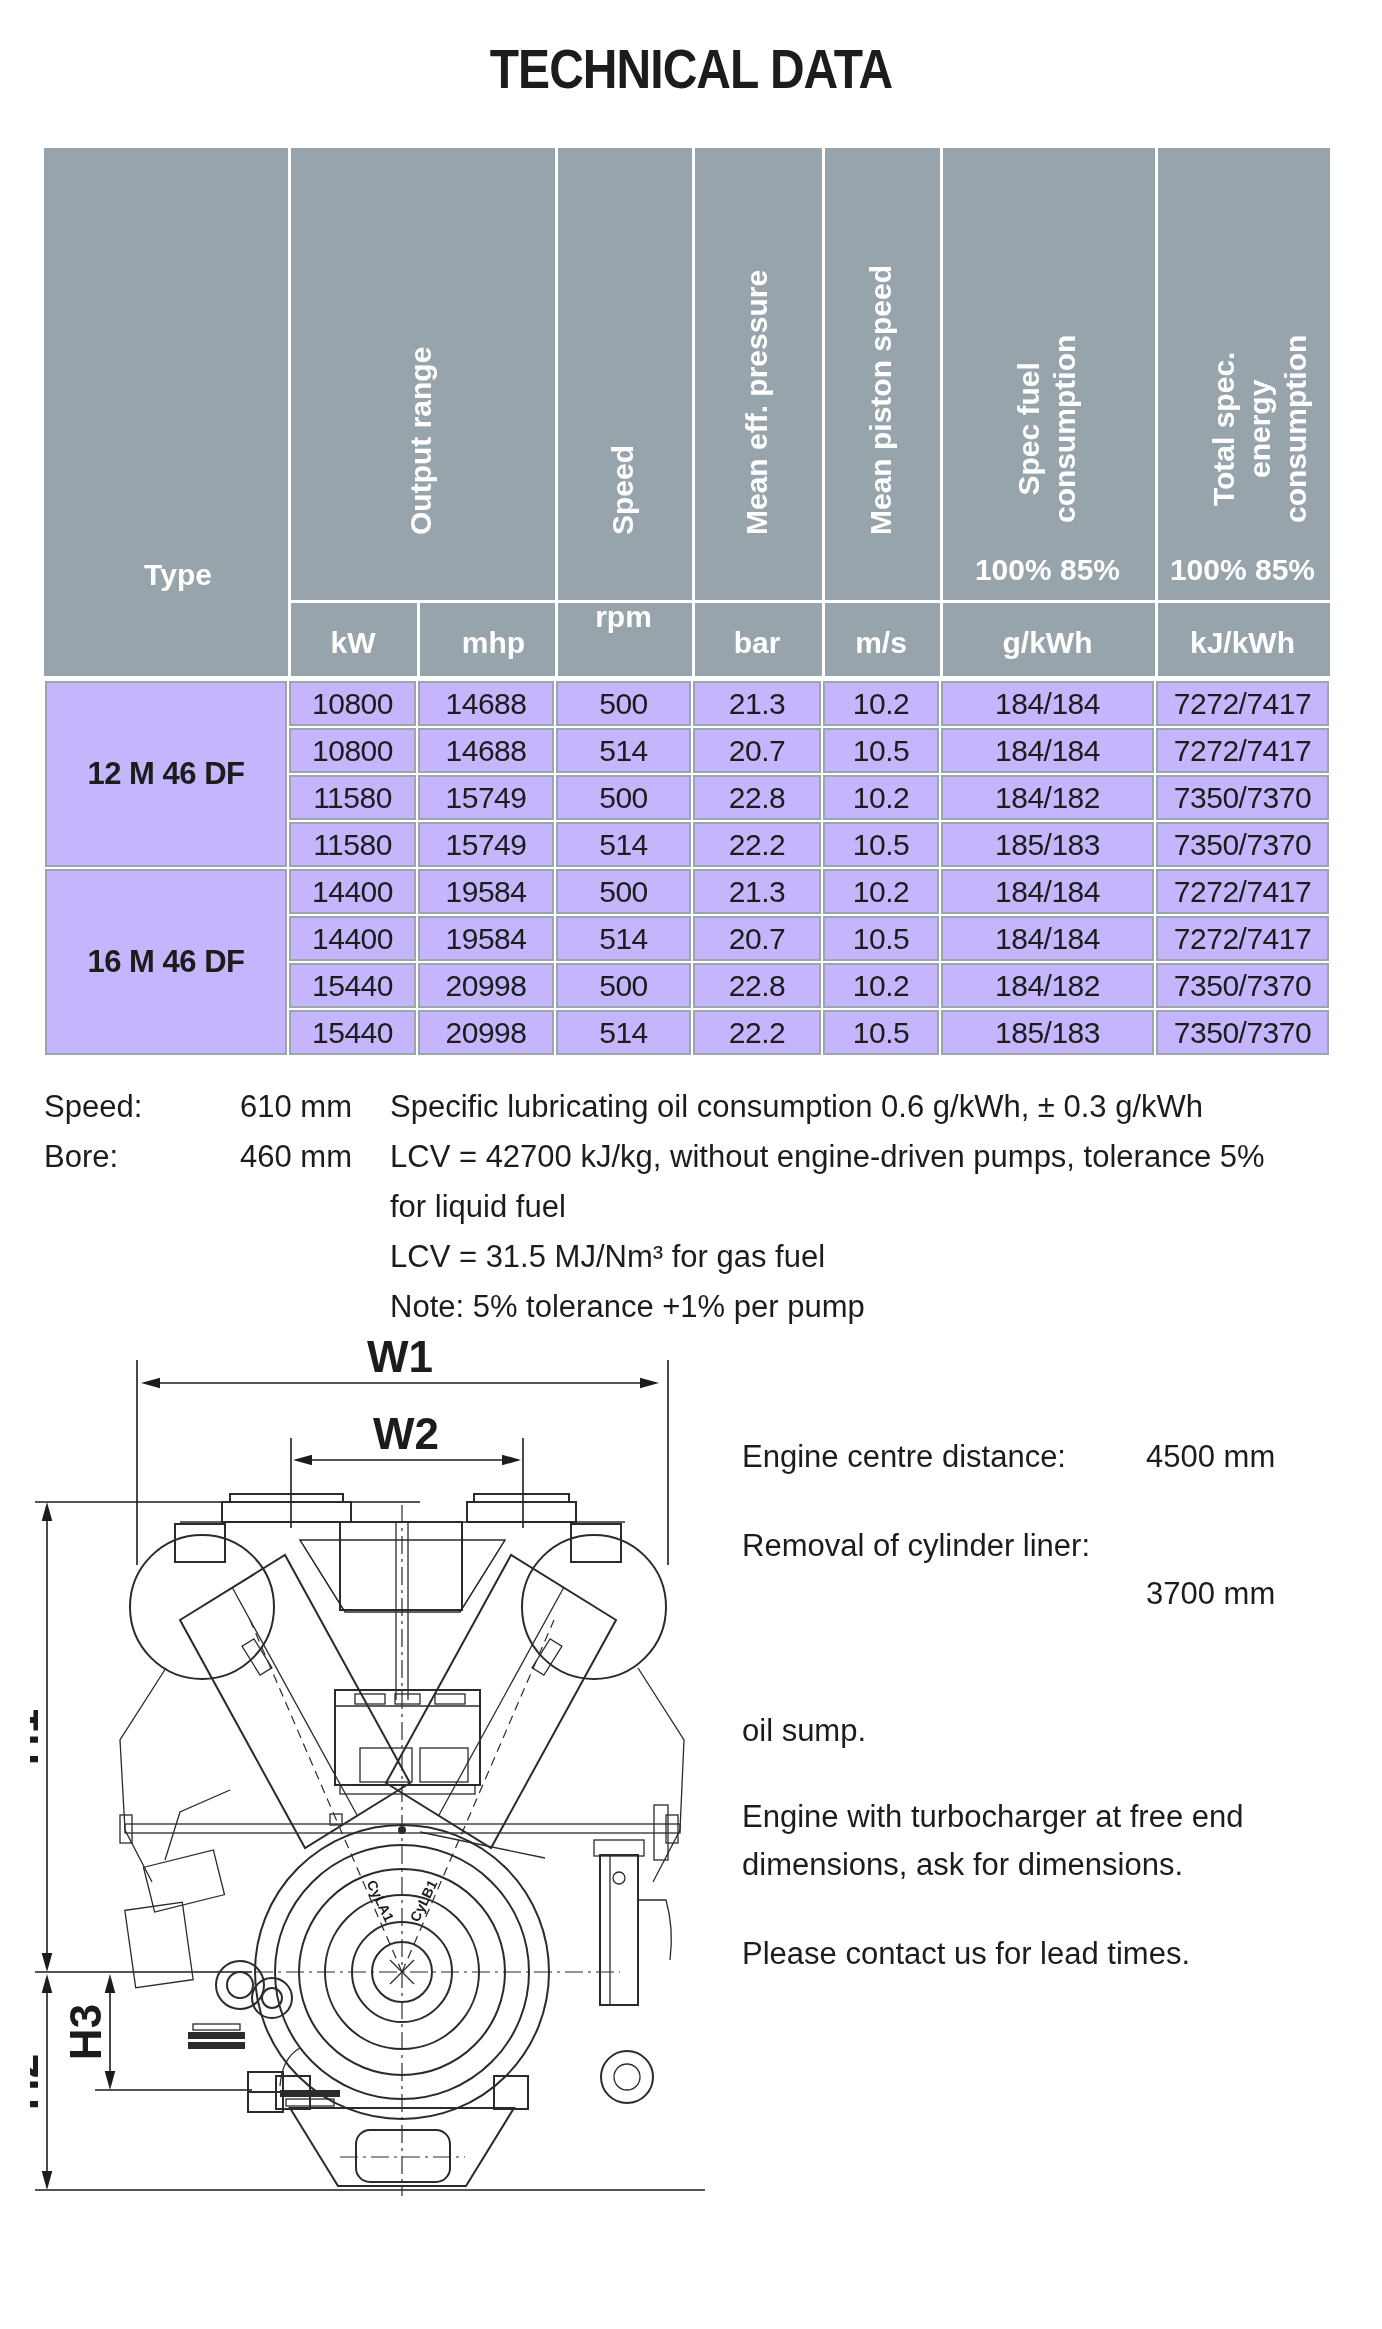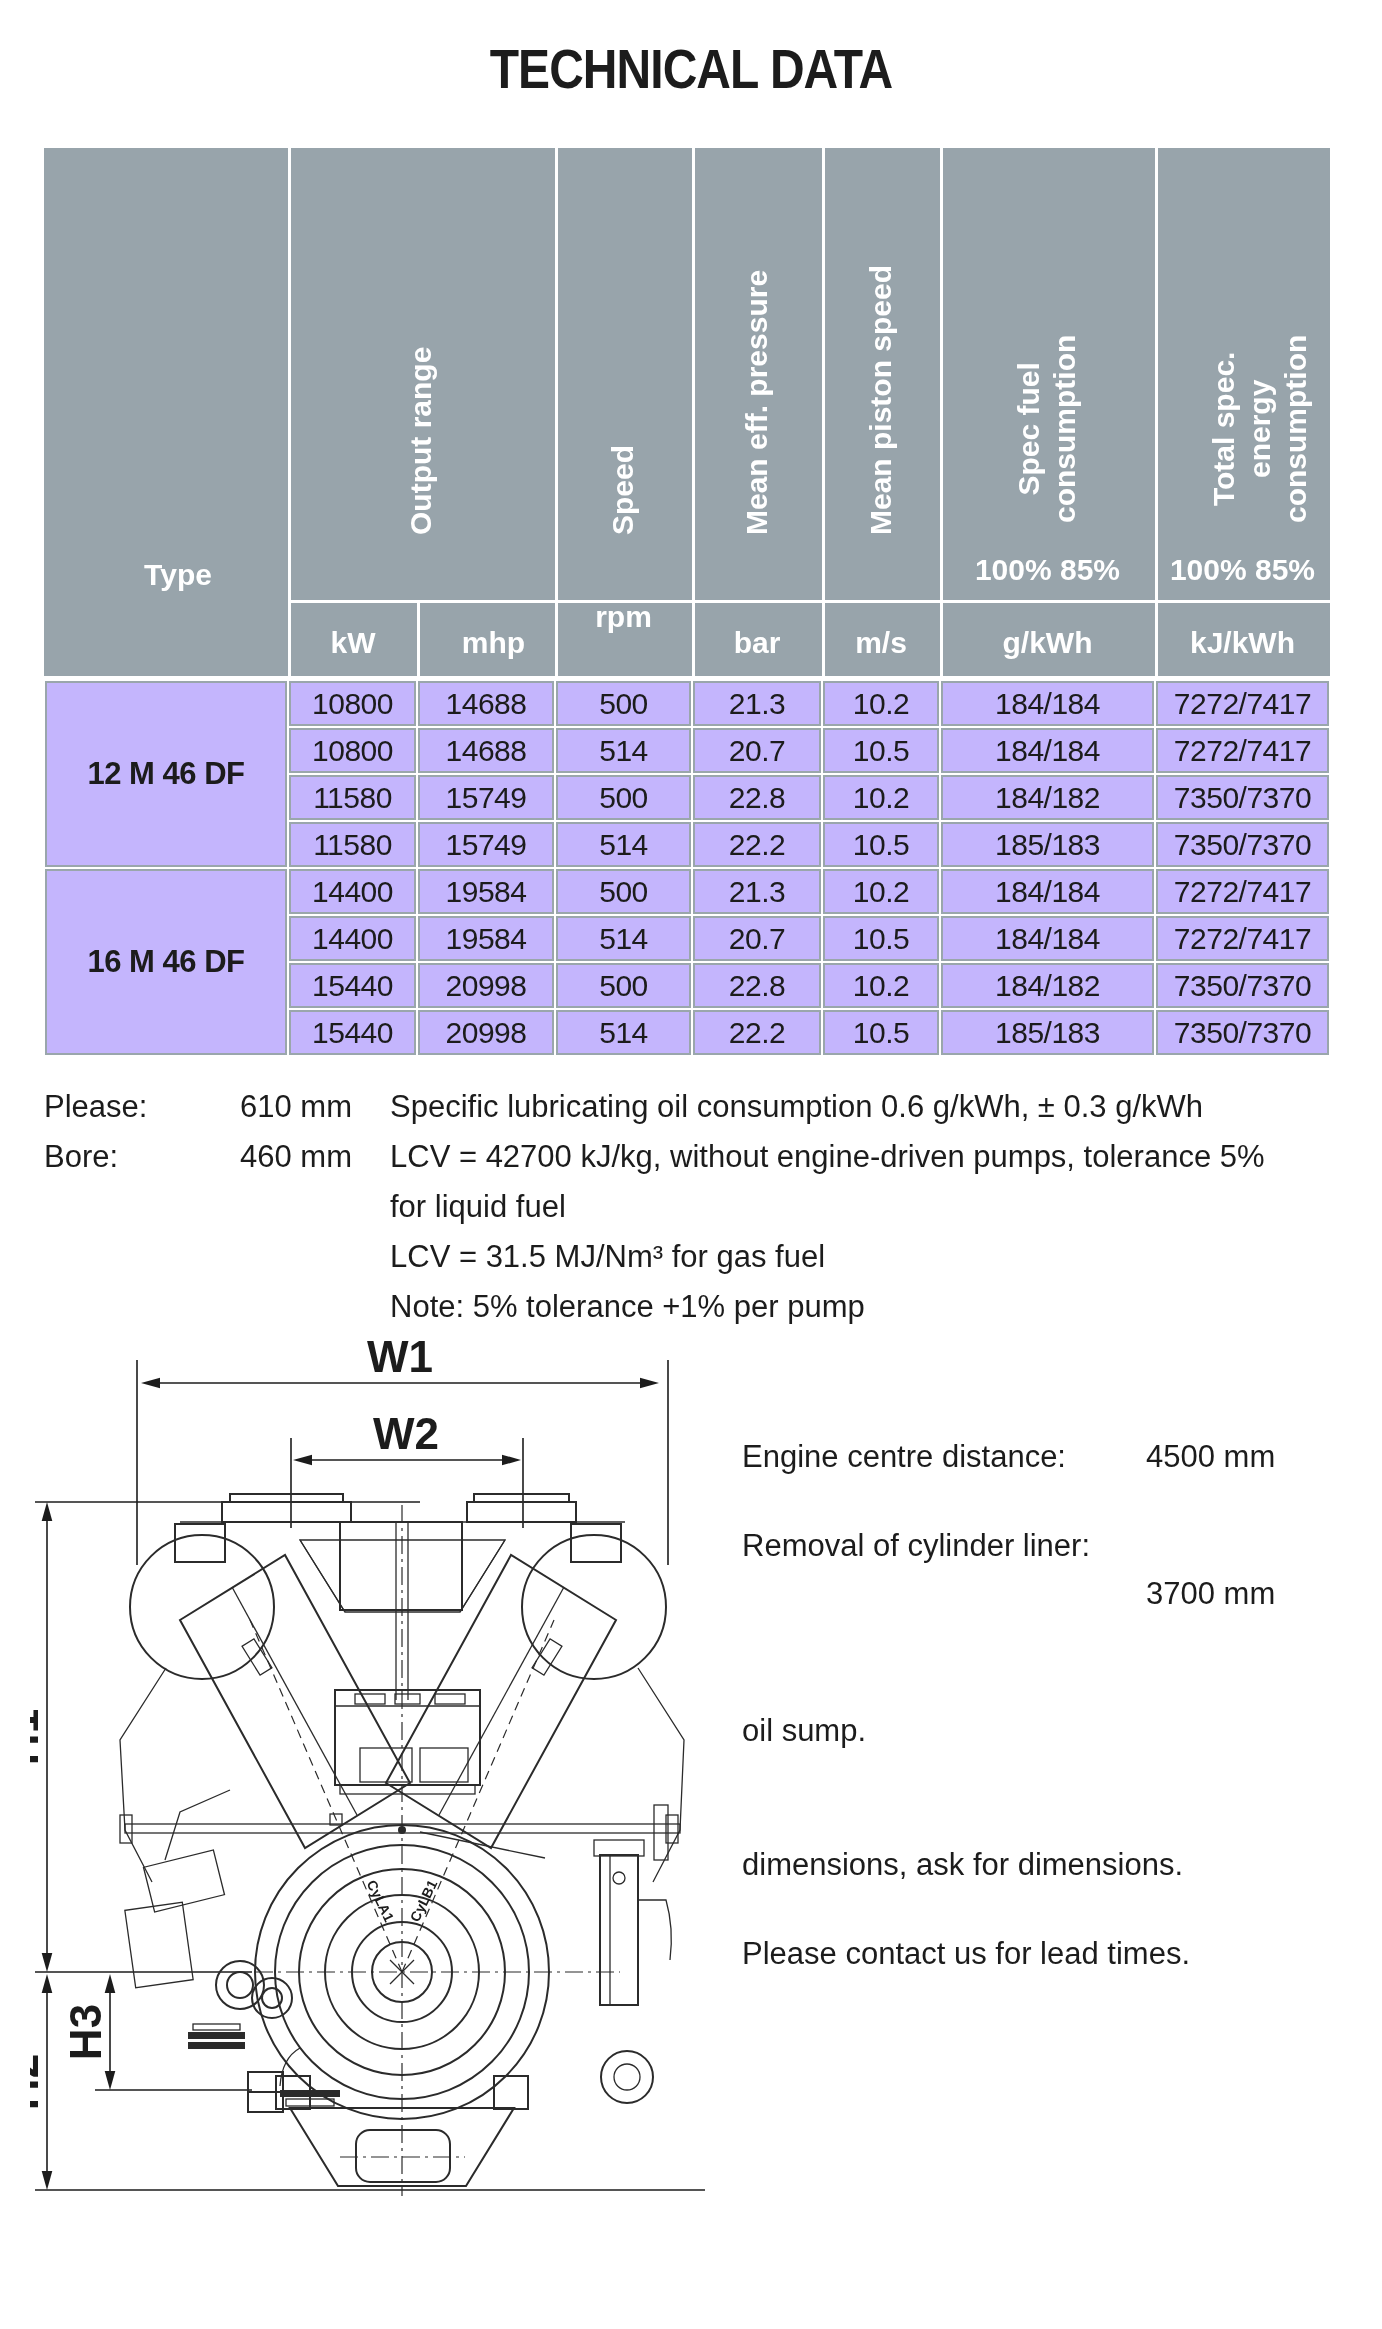--- a/index.html
+++ b/index.html
@@ -136,21 +136,21 @@
     <div class="tc">7350/7370</div>
     <div class="tc">15440</div>
     <div class="tc">20998</div>
     <div class="tc">514</div>
     <div class="tc">22.2</div>
     <div class="tc">10.5</div>
     <div class="tc">185/183</div>
     <div class="tc">7350/7370</div>
   </div>
 
-  <div class="abs body-txt" style="left:44px;top:1082px;">Please:</div>
+  <div class="abs body-txt" style="left:44px;top:1082px;">Speed:</div>
   <div class="abs body-txt" style="left:240px;top:1082px;">610 mm</div>
   <div class="abs body-txt" style="left:44px;top:1132px;">Bore:</div>
   <div class="abs body-txt" style="left:240px;top:1132px;">460 mm</div>
 
   <div class="abs body-txt" style="left:390px;top:1082px;">Specific lubricating oil consumption 0.6 g/kWh, ± 0.3 g/kWh</div>
   <div class="abs body-txt" style="left:390px;top:1132px;">LCV = 42700 kJ/kg, without engine-driven pumps, tolerance 5%</div>
   <div class="abs body-txt" style="left:390px;top:1182px;">for liquid fuel</div>
   <div class="abs body-txt" style="left:390px;top:1232px;">LCV = 31.5 MJ/Nm³ for gas fuel</div>
   <div class="abs body-txt" style="left:390px;top:1282px;">Note: 5% tolerance +1% per pump</div>
 
@@ -282,17 +282,18 @@
   </svg>
 
   <div class="abs body-txt" style="left:742px;top:1432px;">Engine centre distance:</div>
   <div class="abs body-txt" style="left:1146px;top:1432px;">4500 mm</div>
 
   <div class="abs body-txt" style="left:742px;top:1521px;">Removal of cylinder liner:</div>
   <div class="abs body-txt" style="left:1146px;top:1569px;">3700 mm</div>
 
   <div class="abs body-txt" style="left:742px;top:1706px;">oil sump.</div>
 
+  <div class="abs body-txt" style="left:742px;top:1792px;">Engine with turbocharger at free end</div>
   <div class="abs body-txt" style="left:742px;top:1840px;">dimensions, ask for dimensions.</div>
 
   <div class="abs body-txt" style="left:742px;top:1929px;">Please contact us for lead times.</div>
 
 </div>
 
 </body></html>

